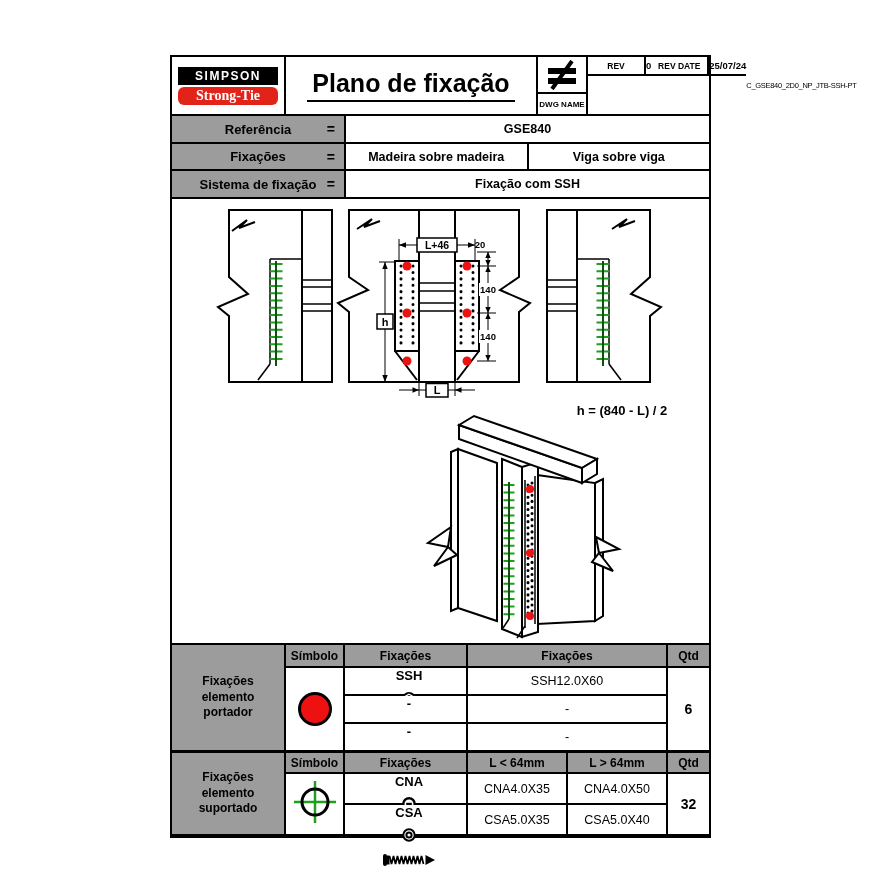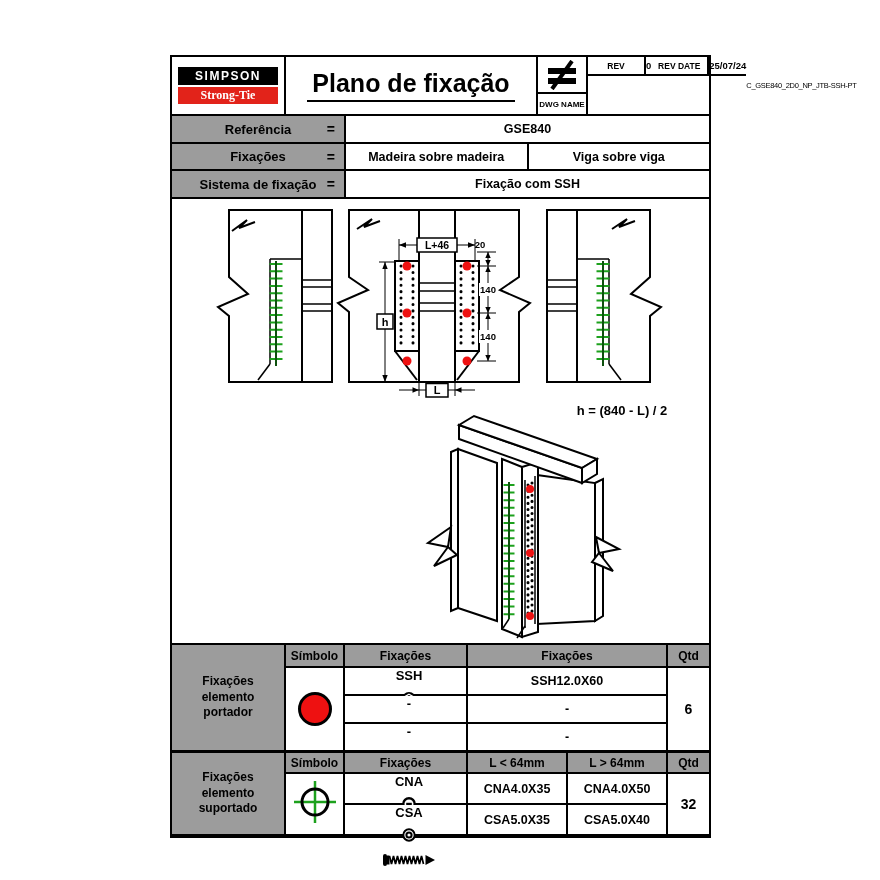--- a/index.html
+++ b/index.html
@@ -8,22 +8,22 @@
             font-family:"Liberation Sans", sans-serif; color:#000; }
   .doc { position:absolute; left:170px; top:55px; width:541px; height:783px;
          border:2px solid #000; background:#fff; display:flex; flex-direction:column; }
 
   
   .header { height:60px; border-bottom:2px solid #000; display:flex; }
   .logo-cell { width:114px; border-right:2px solid #000; padding:4px 6px;
                display:flex; flex-direction:column; justify-content:center; gap:2px; }
   .simpson { background:#000; color:#fff; font-weight:bold; font-size:12px;
              letter-spacing:1.5px; text-align:center; padding:2px 0; }
-  .strongtie { background:#e2231a; color:#fff; font-weight:bold; font-size:12px;
-               text-align:center; padding:1px 0; font-family:"Liberation Serif", serif; }
+  .strongtie { background:#e2231a; color:#fff; font-weight:bold; font-size:14px;
+               text-align:center; padding:1px 0; font-family:"Liberation Serif", serif;border-radius:6px; }
   .title-cell { flex:1; border-right:2px solid #000; display:flex; align-items:center; justify-content:center; }
   .title { font-size:25px; font-weight:bold; border-bottom:2px solid #000; padding:0 5px 2px; white-space:nowrap; }
   .mark-col { width:50px; border-right:2px solid #000; display:flex; flex-direction:column; }
   .mark { flex:1; display:flex; align-items:center; justify-content:center; }
   .dwg-label { height:22px; border-top:2px solid #000; font-size:8px; font-weight:bold;
                display:flex; align-items:center; justify-content:center; }
   .rev-col { width:121px; display:flex; flex-direction:row; }
   .rev-row { height:19px; border-bottom:2px solid #000; display:flex; }
   .rev-lab { width:58px; border-right:2px solid #000; display:flex; align-items:center;
              justify-content:center; font-size:8.5px; font-weight:bold; }
@@ -47,21 +47,21 @@
 
   
   .t1 { display:grid; grid-template-columns:112px 57px 121px 198px 41px;
         grid-template-rows:21px 26px 26px 26px; gap:2px; background:#000; height:105px; }
   .t2 { display:grid; grid-template-columns:112px 57px 121px 98px 98px 41px;
         grid-template-rows:19px 29px 29px; gap:2px; background:#000; border-top:3px solid #000; height:87px; }
   .c { background:#fff; display:flex; align-items:center; justify-content:center; }
   .gray { background:#9c9c9c; font-weight:bold; font-size:12px; }
   .rowlabel { text-align:center; line-height:1.3; padding:0 12px; }
   .codecell { justify-content:flex-start; padding-left:7px; gap:8px; font-weight:bold; font-size:13px;flex-direction:column; }
-  .valcell { font-weight:bold; font-size:12.5px; }
+  .valcell { font-weight:normal; font-size:12.5px; }
   .qtycell { font-weight:bold; font-size:14px; }
   .red-circle { width:34px; height:34px; border-radius:50%; background:#ee1111; border:3px solid #000; }
 </style>
 </head>
 <body>
 
 <div class="canvas">
   <div class="doc">
 
     <div class="header">

